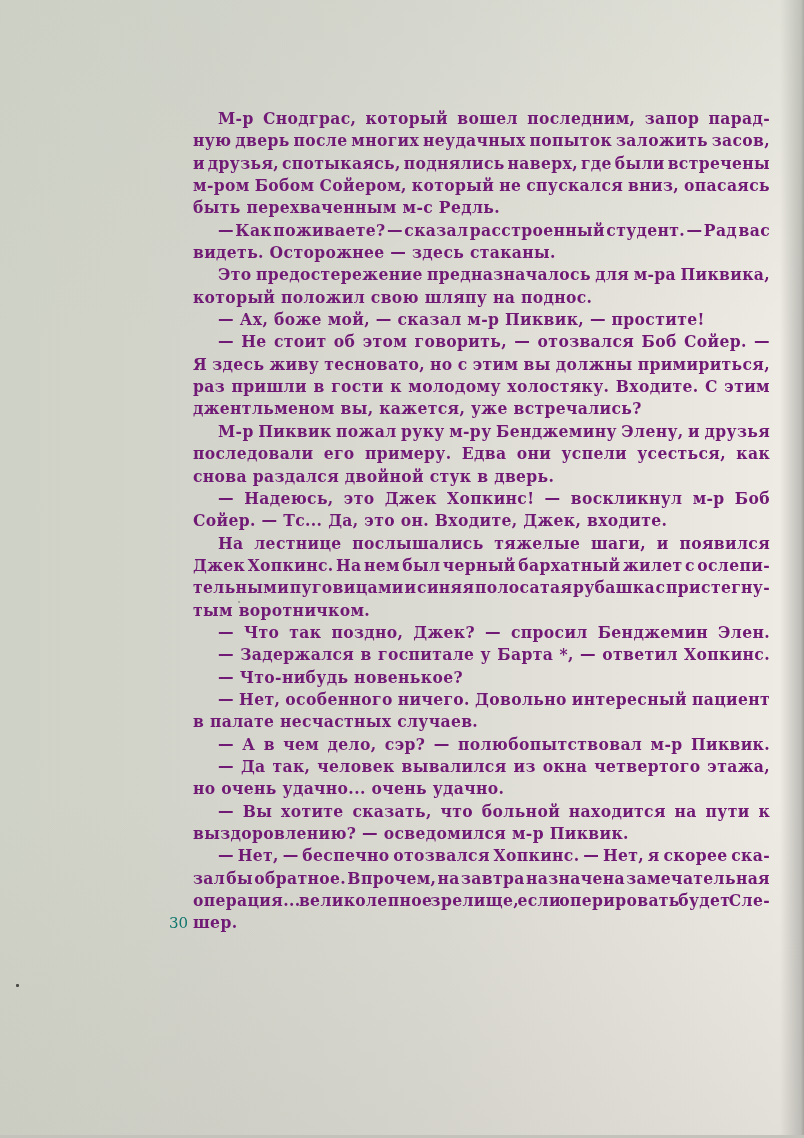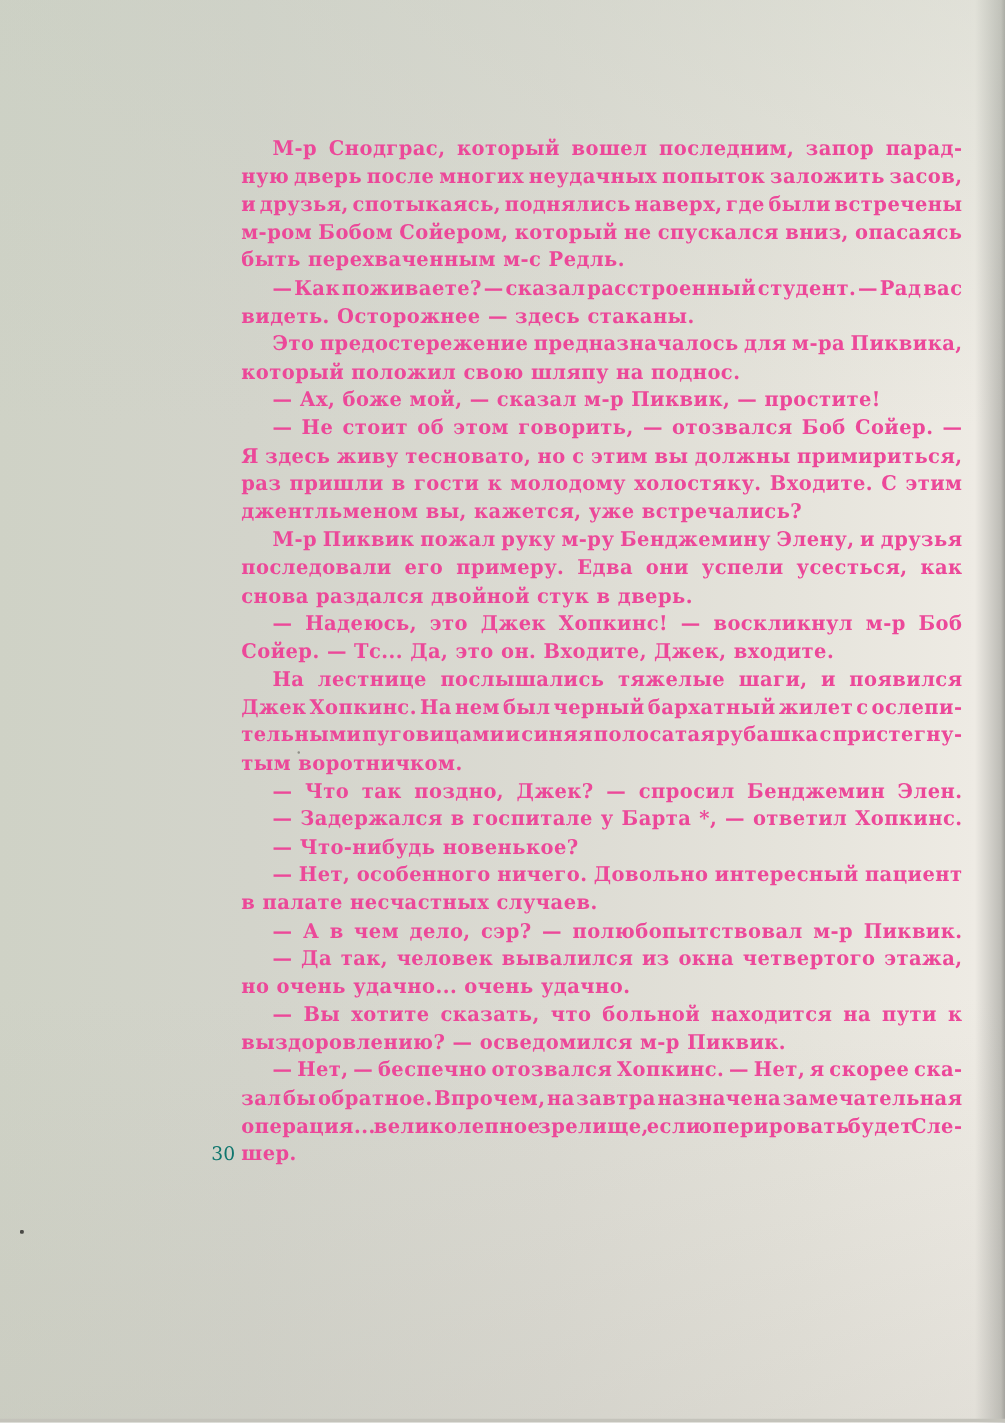--- a/index.html
+++ b/index.html
@@ -25,21 +25,21 @@
       height: 3px;
       background: #c4c3bb;
     }
     .text-block {
       position: absolute;
       left: 193px;
       top: 108px;
       width: 577px;
       font-family: "DejaVu Serif", "Liberation Serif", serif;
       font-size: 15.6px;
-      color: #ec4899;
+      color: #701a75;
       letter-spacing: 0.35px;
     }
     .line {
       height: 22.35px;
       line-height: 22.35px;
       white-space: nowrap;
       text-align: justify;
       text-align-last: justify;
       overflow: hidden;
       font-weight: 600;

